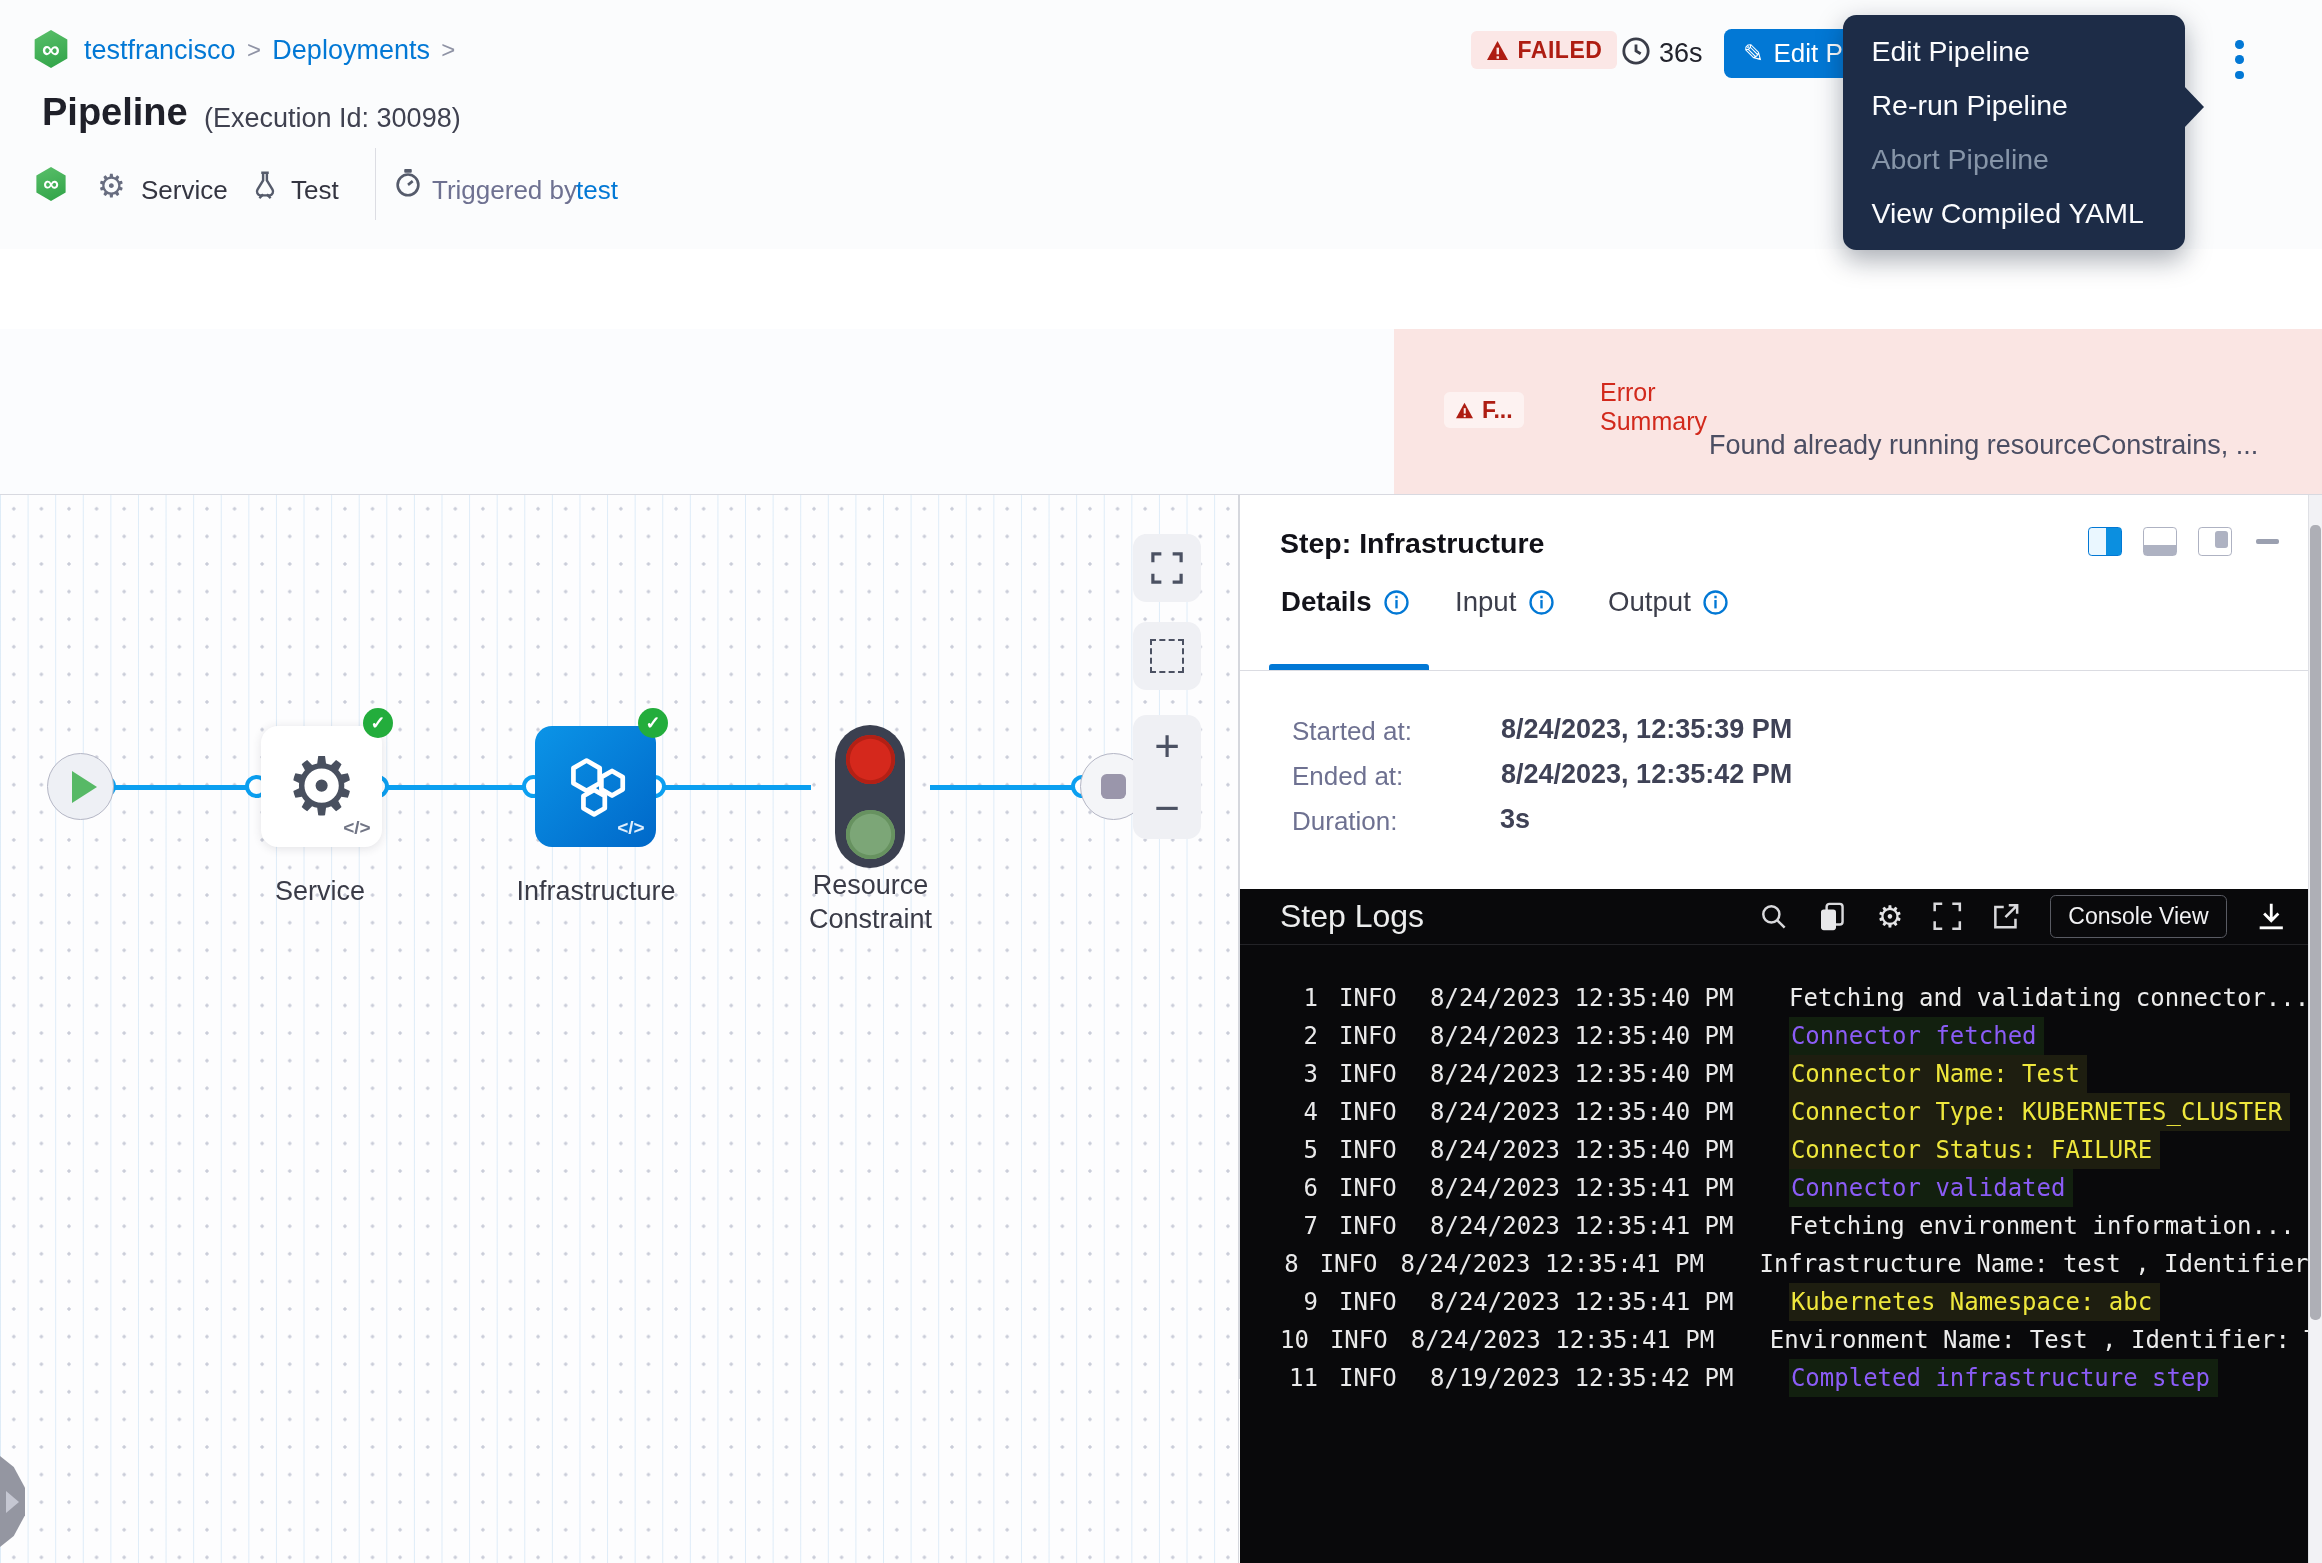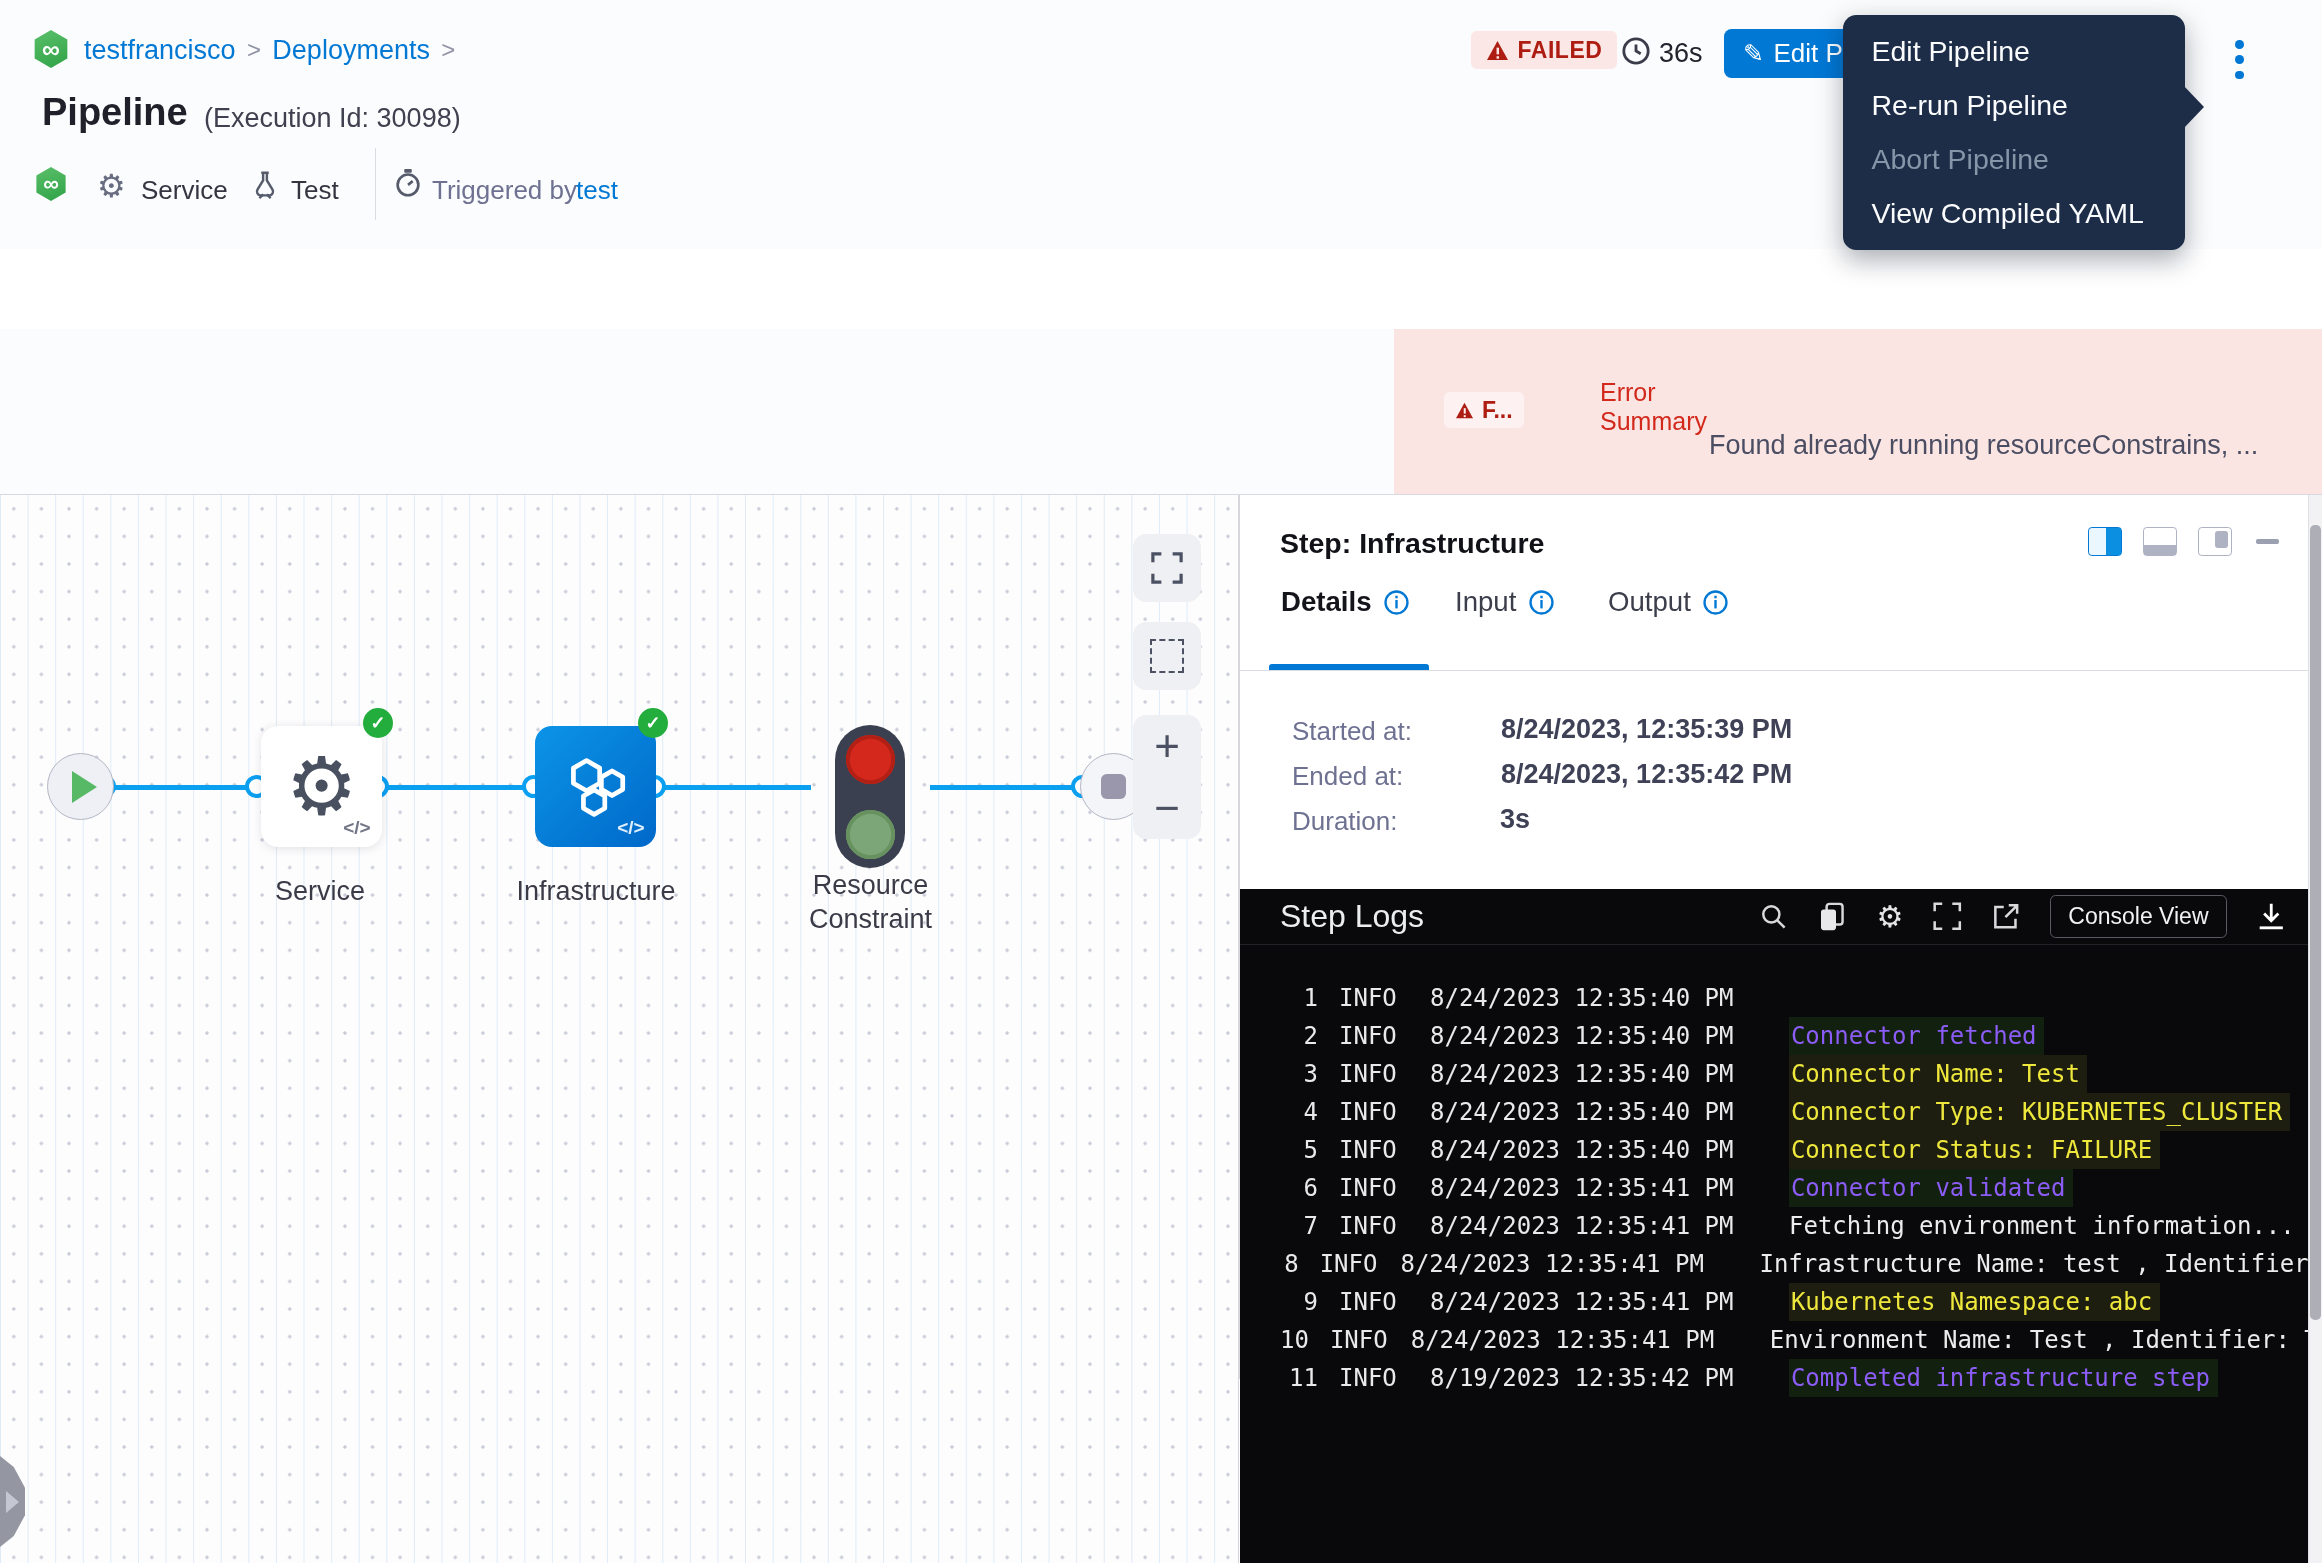--- a/index.html
+++ b/index.html
@@ -410,20 +410,21 @@
               <path d="M16 2 v18 M8 13 l8 8 8-8" fill="none" stroke="#fff" stroke-width="3.2"></path>
               <path d="M3 29 h26" stroke="#fff" stroke-width="3.2"></path>
             </svg>
         </div>
       </div>
       <div class="logbody">
         <div class="logrow">
             <span class="ln">1</span>
             <span class="lv">INFO</span>
             <span class="lt">8/24/2023 12:35:40 PM</span>
+            <span class="lm">Fetching and validating connector...</span>
           </div>
         <div class="logrow">
             <span class="ln">2</span>
             <span class="lv">INFO</span>
             <span class="lt">8/24/2023 12:35:40 PM</span>
             <span class="lm g">Connector fetched</span>
           </div>
         <div class="logrow">
             <span class="ln">3</span>
             <span class="lv">INFO</span>

